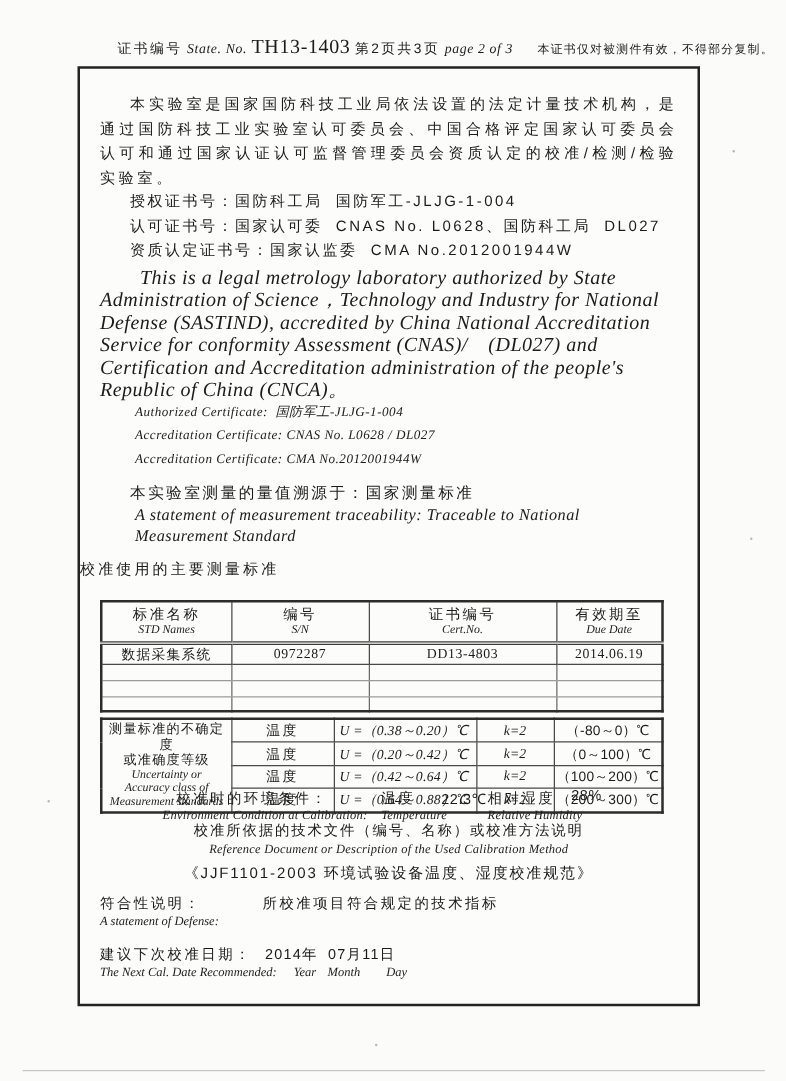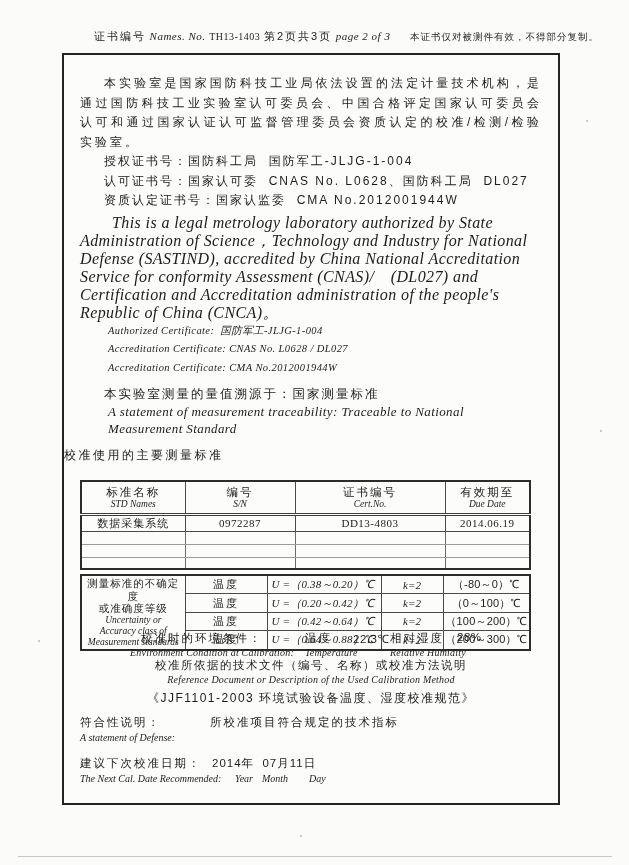--- a/index.html
+++ b/index.html
@@ -15,21 +15,21 @@
   .en { font-family:"Liberation Serif", serif; font-style:italic; }
   .keepsp { white-space:pre-wrap; }
 
   
   .page-header {
     position:absolute; top:29px; left:94px; width:520px;
     font-size:11px; letter-spacing:0.5px; white-space:nowrap;
   }
   .page-header .h-cn { letter-spacing:2px; }
   .page-header .h-en { font-family:"Liberation Serif", serif; font-style:italic; font-size:11px; }
-  .page-header .h-no { font-family:"Liberation Serif", serif; font-size:10px; letter-spacing:0.5px;margin-top:11px; }
+  .page-header .h-no { font-family:"Liberation Serif", serif; font-size:16px; letter-spacing:0.5px;margin-top:11px; }
   .page-header .h-notice { font-size:9.5px; letter-spacing:1px; margin-left:16px; }
 
   
   .doc-box {
     position:absolute; left:62px; top:53px; width:498px; height:752px;
     border:2px solid #232323;
     background:#fcfcfa;
   }
 
   .p1 {
@@ -109,21 +109,21 @@
     position:absolute; left:18px; top:856px; width:594px; height:1px;
     background:#c7c7c3;
   }
   .speck { position:absolute; width:2px; height:2px; background:#b9b9b4; border-radius:50%; }
 </style>
 </head>
 <body>
 
 <div class="page-header">
   <span class="h-cn">证书编号</span>
-  <span class="h-en">Names. No.</span>
+  <span class="h-en">State. No.</span>
   <span class="h-no">TH13-1403</span>
   <span class="h-cn">第2页共3页</span>
   <span class="h-en">page 2 of 3</span>
   <span class="h-notice">本证书仅对被测件有效，不得部分复制。</span>
 </div>
 
 <div class="doc-box">
 
   <div class="p1 cn">本实验室是国家国防科技工业局依法设置的法定计量技术机构，是通过国防科技工业实验室认可委员会、中国合格评定国家认可委员会认可和通过国家认证认可监督管理委员会资质认定的校准/检测/检验实验室。</div>
   <div class="cert-cn-line keepsp">授权证书号：国防科工局  国防军工-JLJG-1-004</div>

